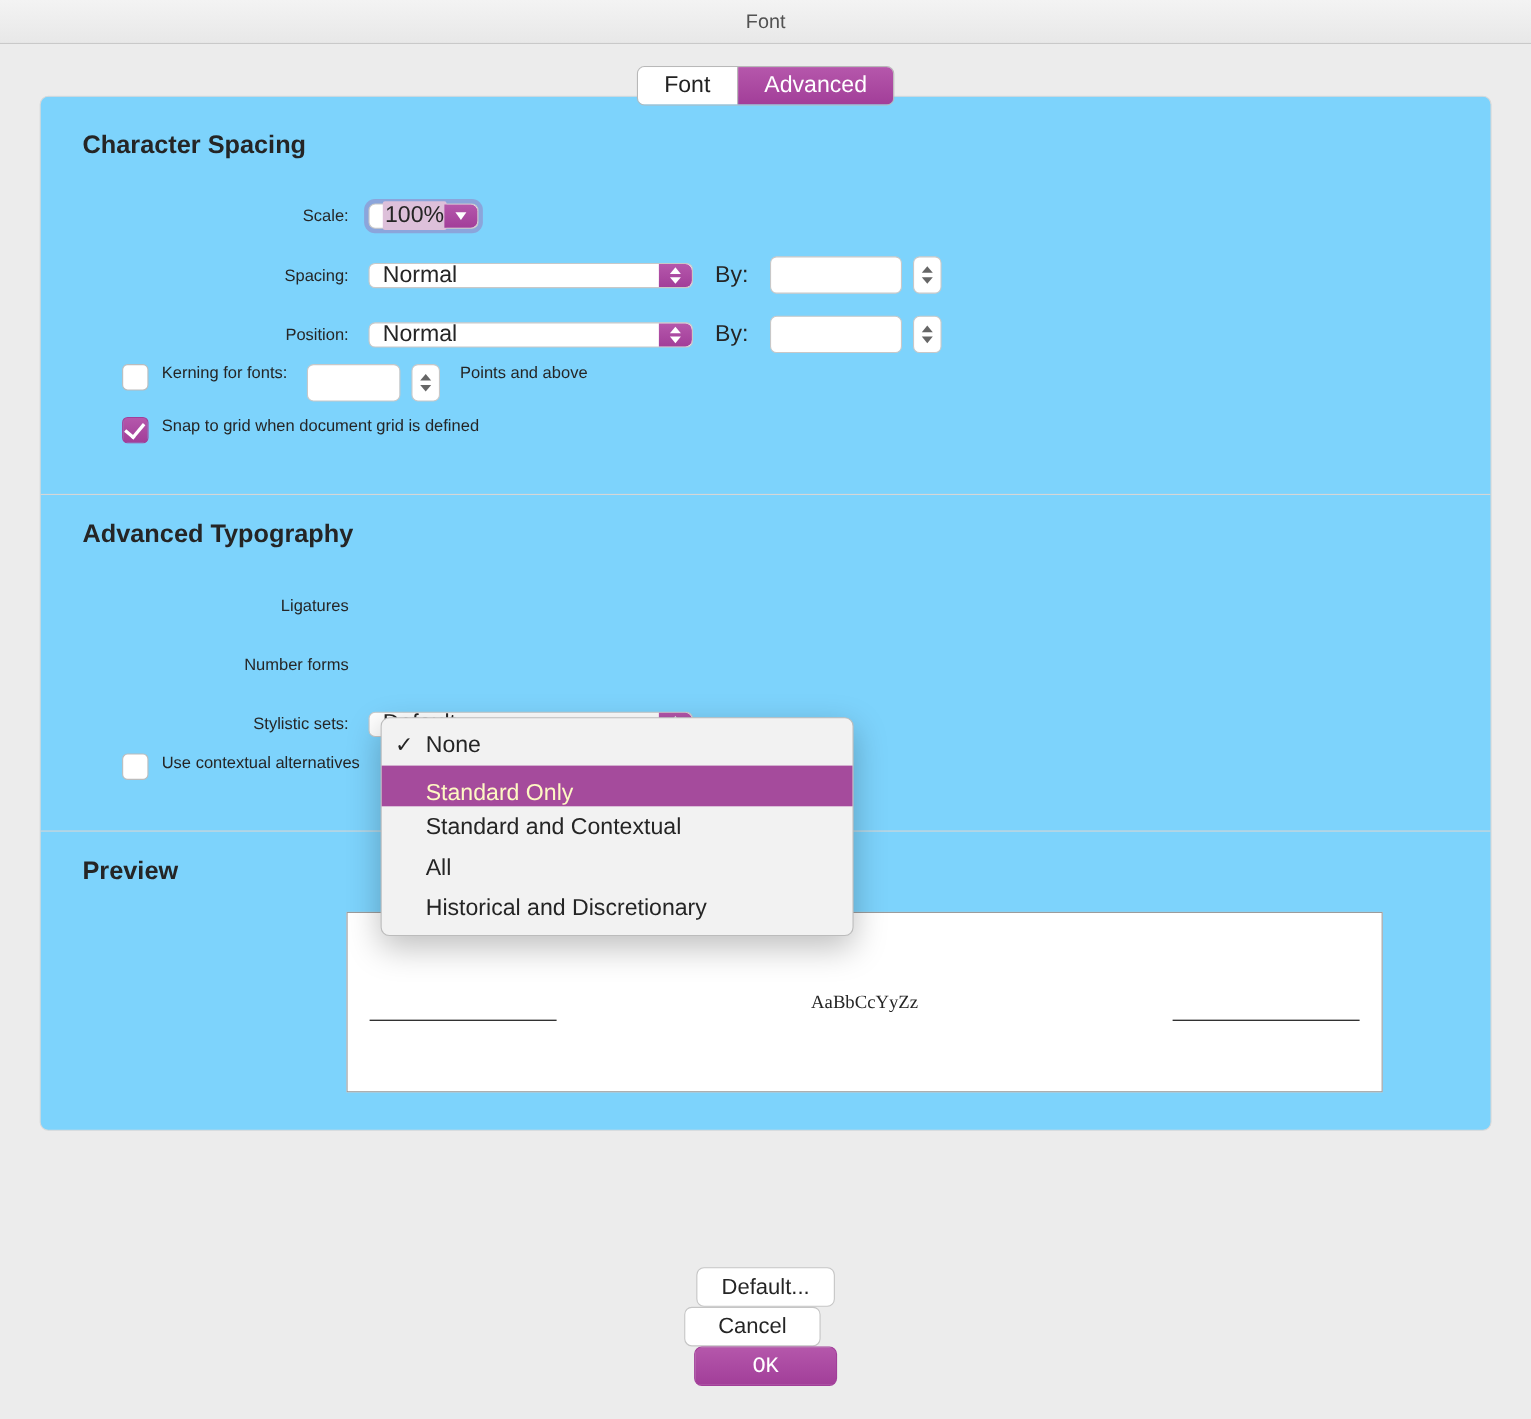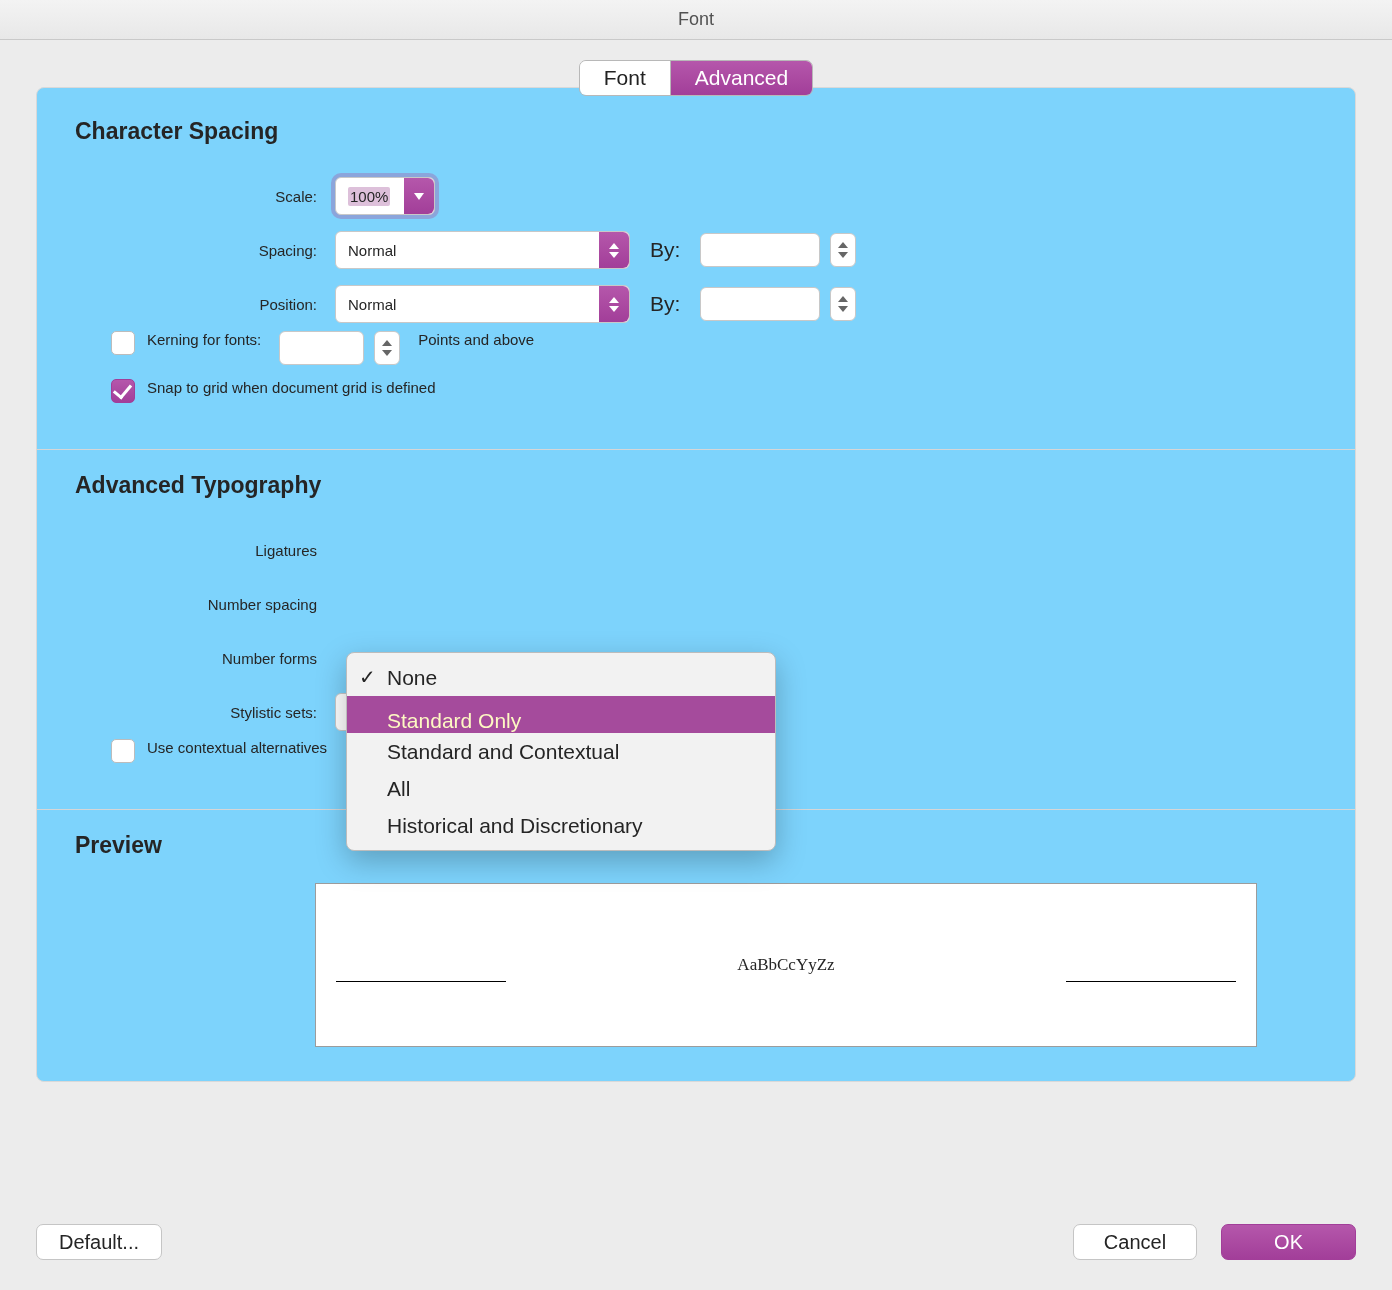--- a/index.html
+++ b/index.html
@@ -38,22 +38,22 @@
   }
   .seg .seg-btn + .seg-btn{border-left:1px solid #b8b8b8;}
   .panel{
     border:1px solid #d9d9d9;border-radius:8px;
     padding:30px 38px 34px 38px;margin-top:-18px;background:#7dd3fc;
   }
   h3{margin:0 0 24px 0;font-size:23px;font-weight:600;}
   .row{display:flex;align-items:center;height:54px;}
   .lab{width:260px;text-align:right;padding-right:18px;font-size:15px;color:#262626;}
   .combo{
-    position:relative;height:38px;border:1px solid #c8c8c8;border-radius:6px;background:#fff;
-    display:flex;align-items:center;padding:0 34px 0 12px;font-size:15px;
+    position:relative;height:23px;border:1px solid #c8c8c8;border-radius:6px;background:#fff;
+    display:flex;align-items:center;padding:0 34px 0 12px;font-size:21px;
   }
   .combo.small{width:100px;}
   .combo.med{width:295px;}
   .combo .arrows{
     position:absolute;right:0;top:0;width:30px;height:100%;
     background:linear-gradient(#b557ab,#a23e99);
     border-top-right-radius:6px;border-bottom-right-radius:6px;
     display:flex;flex-direction:column;align-items:center;justify-content:center;
   }
   .combo .arrows::before,
@@ -80,21 +80,21 @@
   .divider{height:1px;background:#d6d6d6;margin:22px -38px;}
   .preview-box{
     border:1px solid #9c9c9c;background:#fff;margin:14px 60px 0 240px;height:164px;
     display:flex;align-items:center;justify-content:space-between;padding:0 20px;
     position:relative;
   }
   .underline{height:1px;background:#000;width:170px;position:relative;top:16px;}
   .sample{font-family:Georgia,"Times New Roman",serif;font-size:17px;}
   .footer{
     position:absolute;left:0;bottom:30px;width:100%;
-    display:flex;align-items:center;padding:0 36px;
+    display:flex;align-items:center;padding:0 36px;flex-direction:column;
   }
   .btn{height:36px;border:1px solid #c5c5c5;border-radius:7px;background:#fff;padding:0 22px;font-size:20px;display:flex;align-items:center;cursor:default;}
   .btn.primary{background:linear-gradient(#b557ab,#a23e99);color:#fff;border-color:#a23e99;}
   .spacer{flex:1;}
   
   .popup{
     position:absolute;left:346px;top:612px;width:430px;
     background:#f2f2f2;border:1px solid #bcbcbc;border-radius:8px;
     box-shadow:0 10px 30px rgba(0,0,0,0.25);
     padding:6px 0;z-index:50;
@@ -167,23 +167,20 @@
     </div>
 
     <div class="divider"></div>
 
     <h3>Advanced Typography</h3>
 
     <div class="row">
       <div class="lab" style="width:260px;">Ligatures</div>
     </div>
     <div class="row">
-      <div class="lab">Number spacing</div>
-    </div>
-    <div class="row">
       <div class="lab">Number forms</div>
     </div>
     <div class="row">
       <div class="lab">Stylistic sets:</div>
       <div class="combo med">
         <span>Default</span>
         <div class="arrows"></div>
       </div>
     </div>
 
@@ -222,14 +219,14 @@
         <span>Historical and Discretionary</span>
       </div>
     </div>
 
 </div>
 
 <div class="footer">
   <div class="btn">Default...</div>
   <div class="spacer"></div>
   <div class="btn" style="margin-right:24px;padding:0 30px;">Cancel</div>
-  <div class="btn primary" style="padding:0 52px;">OK</div>
+  <div class="btn primary" style="padding:0 52px;font-family:Liberation Mono, monospace;">OK</div>
 </div>
 
 </body></html>

